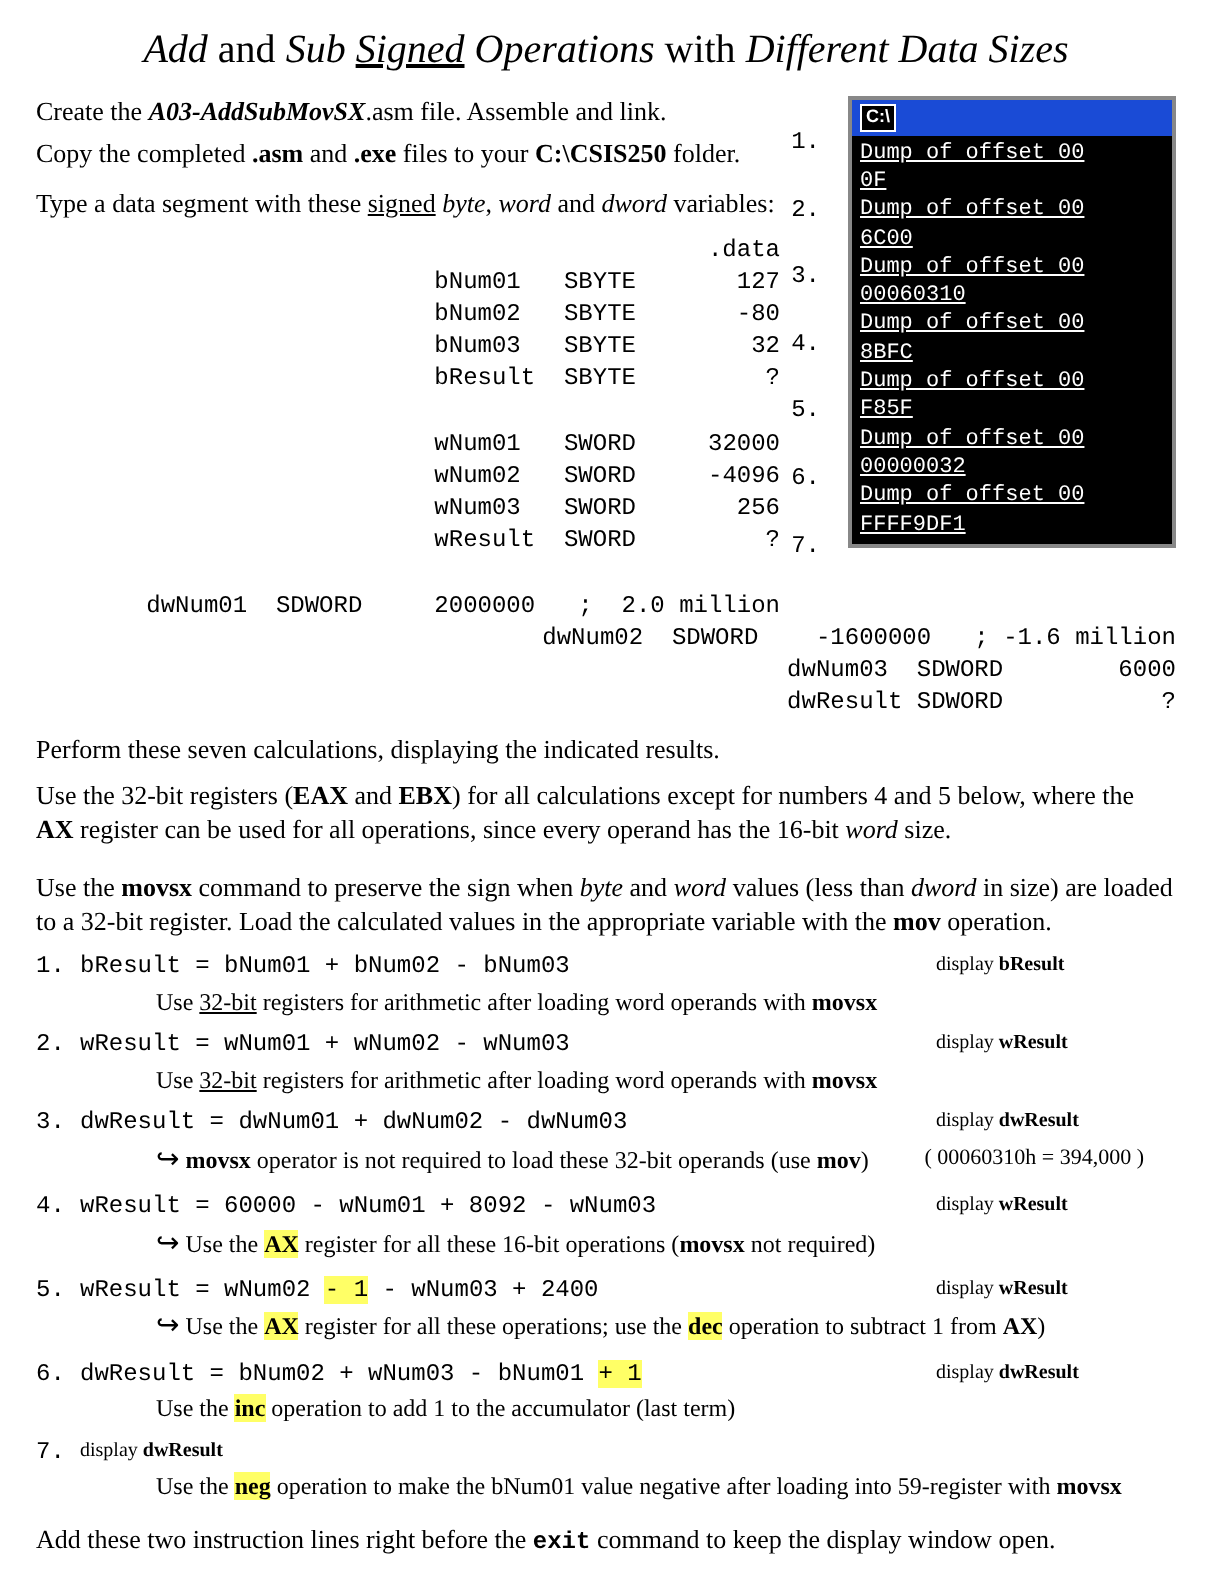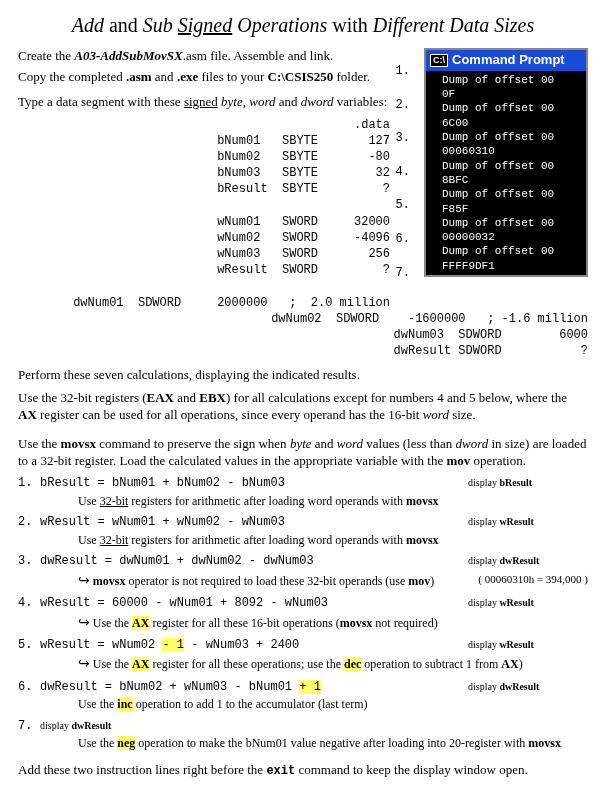--- a/index.html
+++ b/index.html
@@ -37,21 +37,21 @@
     background: #1a4bd6;
     color: #fff;
     padding: 2px 4px;
     font-weight: bold;
     font-family: Arial, sans-serif;
     font-size: 13px;
     display:flex;
     align-items:center;
     gap:4px;
   }
-  .prompt-body { padding: 2px 16px; }
+  .prompt-body { padding: 2px 4px; text-decoration: underline; }
   .prompt-body div { white-space: pre; }
   .num-col {
     float: right;
     width: 20px;
     text-align: right;
     font-family: "Courier New", monospace;
     font-size: 12px;
     margin-right: 6px;
   }
   .num-col div { margin: 16px 0 18px 0; }
@@ -70,21 +70,21 @@
     font-family: "Courier New", monospace;
     font-size: 12px;
     display: flex;
   }
   .calc-num { width: 22px; }
   .calc-expr { flex: 1; }
   .calc-disp { width: 120px; text-align: left; font-family: "Times New Roman", serif; font-size: 10px; }
   .note {
     font-family: "Times New Roman", serif;
     font-size: 12px;
-    margin: 1px 0 4px 60px;
+    margin: 1px 16px 4px 60px;
   }
   .note .arrow { font-size: 14px; }
   b { font-weight: bold; }
   .under { text-decoration: underline; }
   .clear { clear: both; }
 </style>
 </head>
 <body>
 
 <div class="title">
@@ -93,21 +93,20 @@
   <span class="ital">Sub</span>
   <span class="ital ul">Signed</span>
   <span class="ital">Operations</span>
   <span class="reg">with</span>
   <span class="ital">Different Data Sizes</span>
 </div>
 
 <div class="prompt-box">
   <div class="prompt-title">
     <span style="background:#000;color:#fff;font-size:9px;padding:0 2px;border:1px solid #fff;">C:\</span>
-    <span>Command Prompt</span>
   </div>
   <div class="prompt-body">
     <div>Dump of offset 00</div>
     <div>0F</div>
     <div>Dump of offset 00</div>
     <div>6C00</div>
     <div>Dump of offset 00</div>
     <div>00060310</div>
     <div>Dump of offset 00</div>
     <div>8BFC</div>
@@ -221,18 +220,18 @@
 </div>
 <div class="note">
   <span>Use the  </span><b class="hl"><span>inc</span></b><span> operation to add 1 to the accumulator (last term)</span>
 </div>
 
 <div class="calc-row">
   <span class="calc-num">7.</span>
   <span class="calc-disp"><span>display  </span><b><span>dwResult</span></b></span>
 </div>
 <div class="note">
-  <span>Use the  </span><b class="hl"><span>neg</span></b><span> operation to make the bNum01 value negative after loading into 20-register with  </span><b><span>movsx</span></b>
+  <span>Use the  </span><b class="hl"><span>neg</span></b><span> operation to make the bNum01 value negative after loading into 59-register with  </span><b><span>movsx</span></b>
 </div>
 
 <div class="para" style="margin-top:10px;">
   <span>Add these two instruction lines right before the </span><b class="mono"><span>exit</span></b><span> command to keep the display window open.</span>
 </div>
 
 </body></html>

